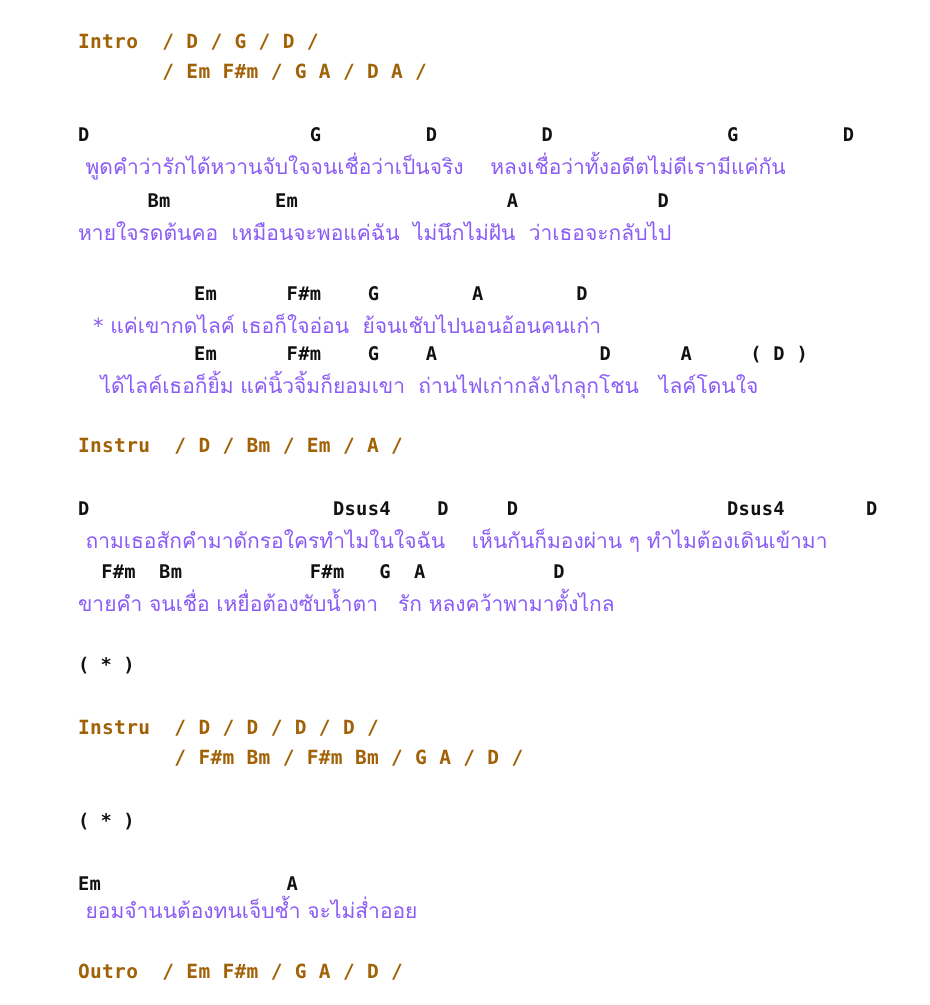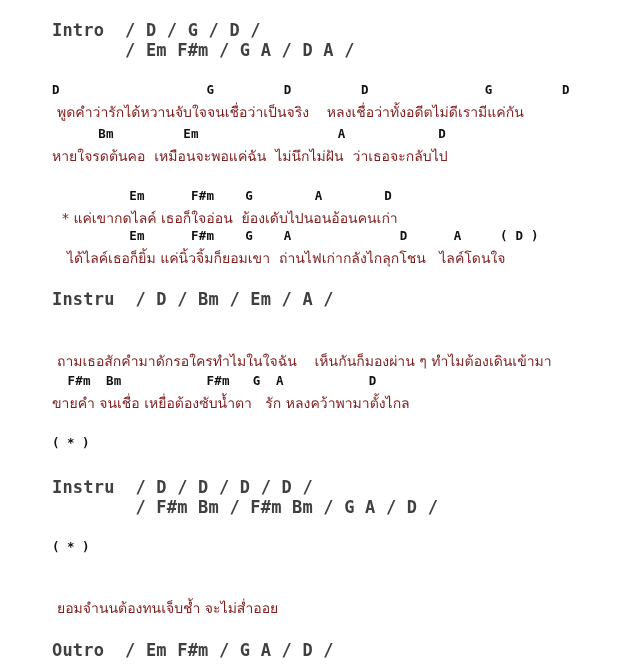--- a/index.html
+++ b/index.html
@@ -34,31 +34,31 @@
     font-family: "DejaVu Sans Mono", "Liberation Mono", monospace;
     font-weight: bold;
     font-size: 12.5px;
     letter-spacing: 0.2px;
     color: #111111;
   }
   
   .sectionrow {
     font-family: "DejaVu Sans Mono", "Liberation Mono", monospace;
     font-weight: bold;
-    font-size: 17px;
+    font-size: 13px;
     letter-spacing: 0.2px;
-    color: #404040;
+    color: #a16207;
   }
   
   .lyricrow {
     font-family: "DejaVu Sans", "Liberation Sans", sans-serif;
     font-weight: 400;
     font-size: 14px;
     letter-spacing: 0px;
-    color: #7f1d1d;
+    color: #8b5cf6;
   }
   
   .markerrow {
     font-family: "DejaVu Sans Mono", "Liberation Mono", monospace;
     font-weight: bold;
     font-size: 12.5px;
     color: #111111;
   }
 </style>
 </head>
@@ -66,26 +66,28 @@
 
 <div class="sheet">
 
 <div class="row sectionrow" style="left: 52px; top: 22px;">Intro  / D / G / D /</div>
     <div class="row sectionrow" style="left: 52px; top: 42px;">       / Em F#m / G A / D A /</div>
     <div class="row chordrow" style="left: 52px; top: 84px;">D                   G         D         D               G         D</div>
     <div class="row lyricrow" style="left: 57px; top: 105px;">พูดคำว่ารักได้หวานจับใจจนเชื่อว่าเป็นจริง    หลงเชื่อว่าทั้งอดีตไม่ดีเรามีแค่กัน</div>
     <div class="row lyricrow" style="left: 52px; top: 149px;">หายใจรดต้นคอ  เหมือนจะพอแค่ฉัน  ไม่นึกไม่ฝัน  ว่าเธอจะกลับไป</div>
     <div class="row chordrow" style="left: 52px; top: 128px;">      Bm         Em                  A            D</div>
     <div class="row chordrow" style="left: 52px; top: 190px;">          Em      F#m    G        A        D</div>
-    <div class="row lyricrow" style="left: 62px; top: 211px;">* แค่เขากดไลค์ เธอก็ใจอ่อน  ย้องเดับไปนอนอ้อนคนเก่า</div>
+    <div class="row lyricrow" style="left: 62px; top: 211px;">* แค่เขากดไลค์ เธอก็ใจอ่อน  ย้จนเชับไปนอนอ้อนคนเก่า</div>
     <div class="row chordrow" style="left: 52px; top: 230px;">          Em      F#m    G    A              D      A     ( D )</div>
     <div class="row lyricrow" style="left: 67px; top: 251px;">ได้ไลค์เธอก็ยิ้ม แค่นิ้วจิ้มก็ยอมเขา  ถ่านไฟเก่ากลังไกลุกโชน   ไลค์โดนใจ</div>
     <div class="row sectionrow" style="left: 52px; top: 291px;">Instru  / D / Bm / Em / A /</div>
+    <div class="row chordrow" style="left: 52px; top: 333px;">D                     Dsus4    D     D                  Dsus4       D</div>
     <div class="row lyricrow" style="left: 57px; top: 354px;">ถามเธอสักคำมาดักรอใครทำไมในใจฉัน    เห็นกันก็มองผ่าน ๆ ทำไมต้องเดินเข้ามา</div>
     <div class="row lyricrow" style="left: 52px; top: 396px;">ขายคำ จนเชื่อ เหยื่อต้องซับน้ำตา   รัก หลงคว้าพามาตั้งไกล</div>
     <div class="row chordrow" style="left: 52px; top: 375px;">  F#m  Bm           F#m   G  A           D</div>
     <div class="row markerrow" style="left: 52px; top: 437px;">( * )</div>
     <div class="row sectionrow" style="left: 52px; top: 479px; text-align: center;">Instru  / D / D / D / D /</div>
     <div class="row sectionrow" style="left: 52px; top: 499px;">        / F#m Bm / F#m Bm / G A / D /</div>
     <div class="row markerrow" style="left: 52px; top: 541px;">( * )</div>
+    <div class="row chordrow" style="left: 52px; top: 583px;">Em                A</div>
     <div class="row sectionrow" style="left: 52px; top: 642px;">Outro  / Em F#m / G A / D /</div>
     <div class="row lyricrow" style="left: 57px; top: 601px;">ยอมจำนนต้องทนเจ็บช้ำ จะไม่ส่ำออย</div>
   </div>
 
 </body></html>

